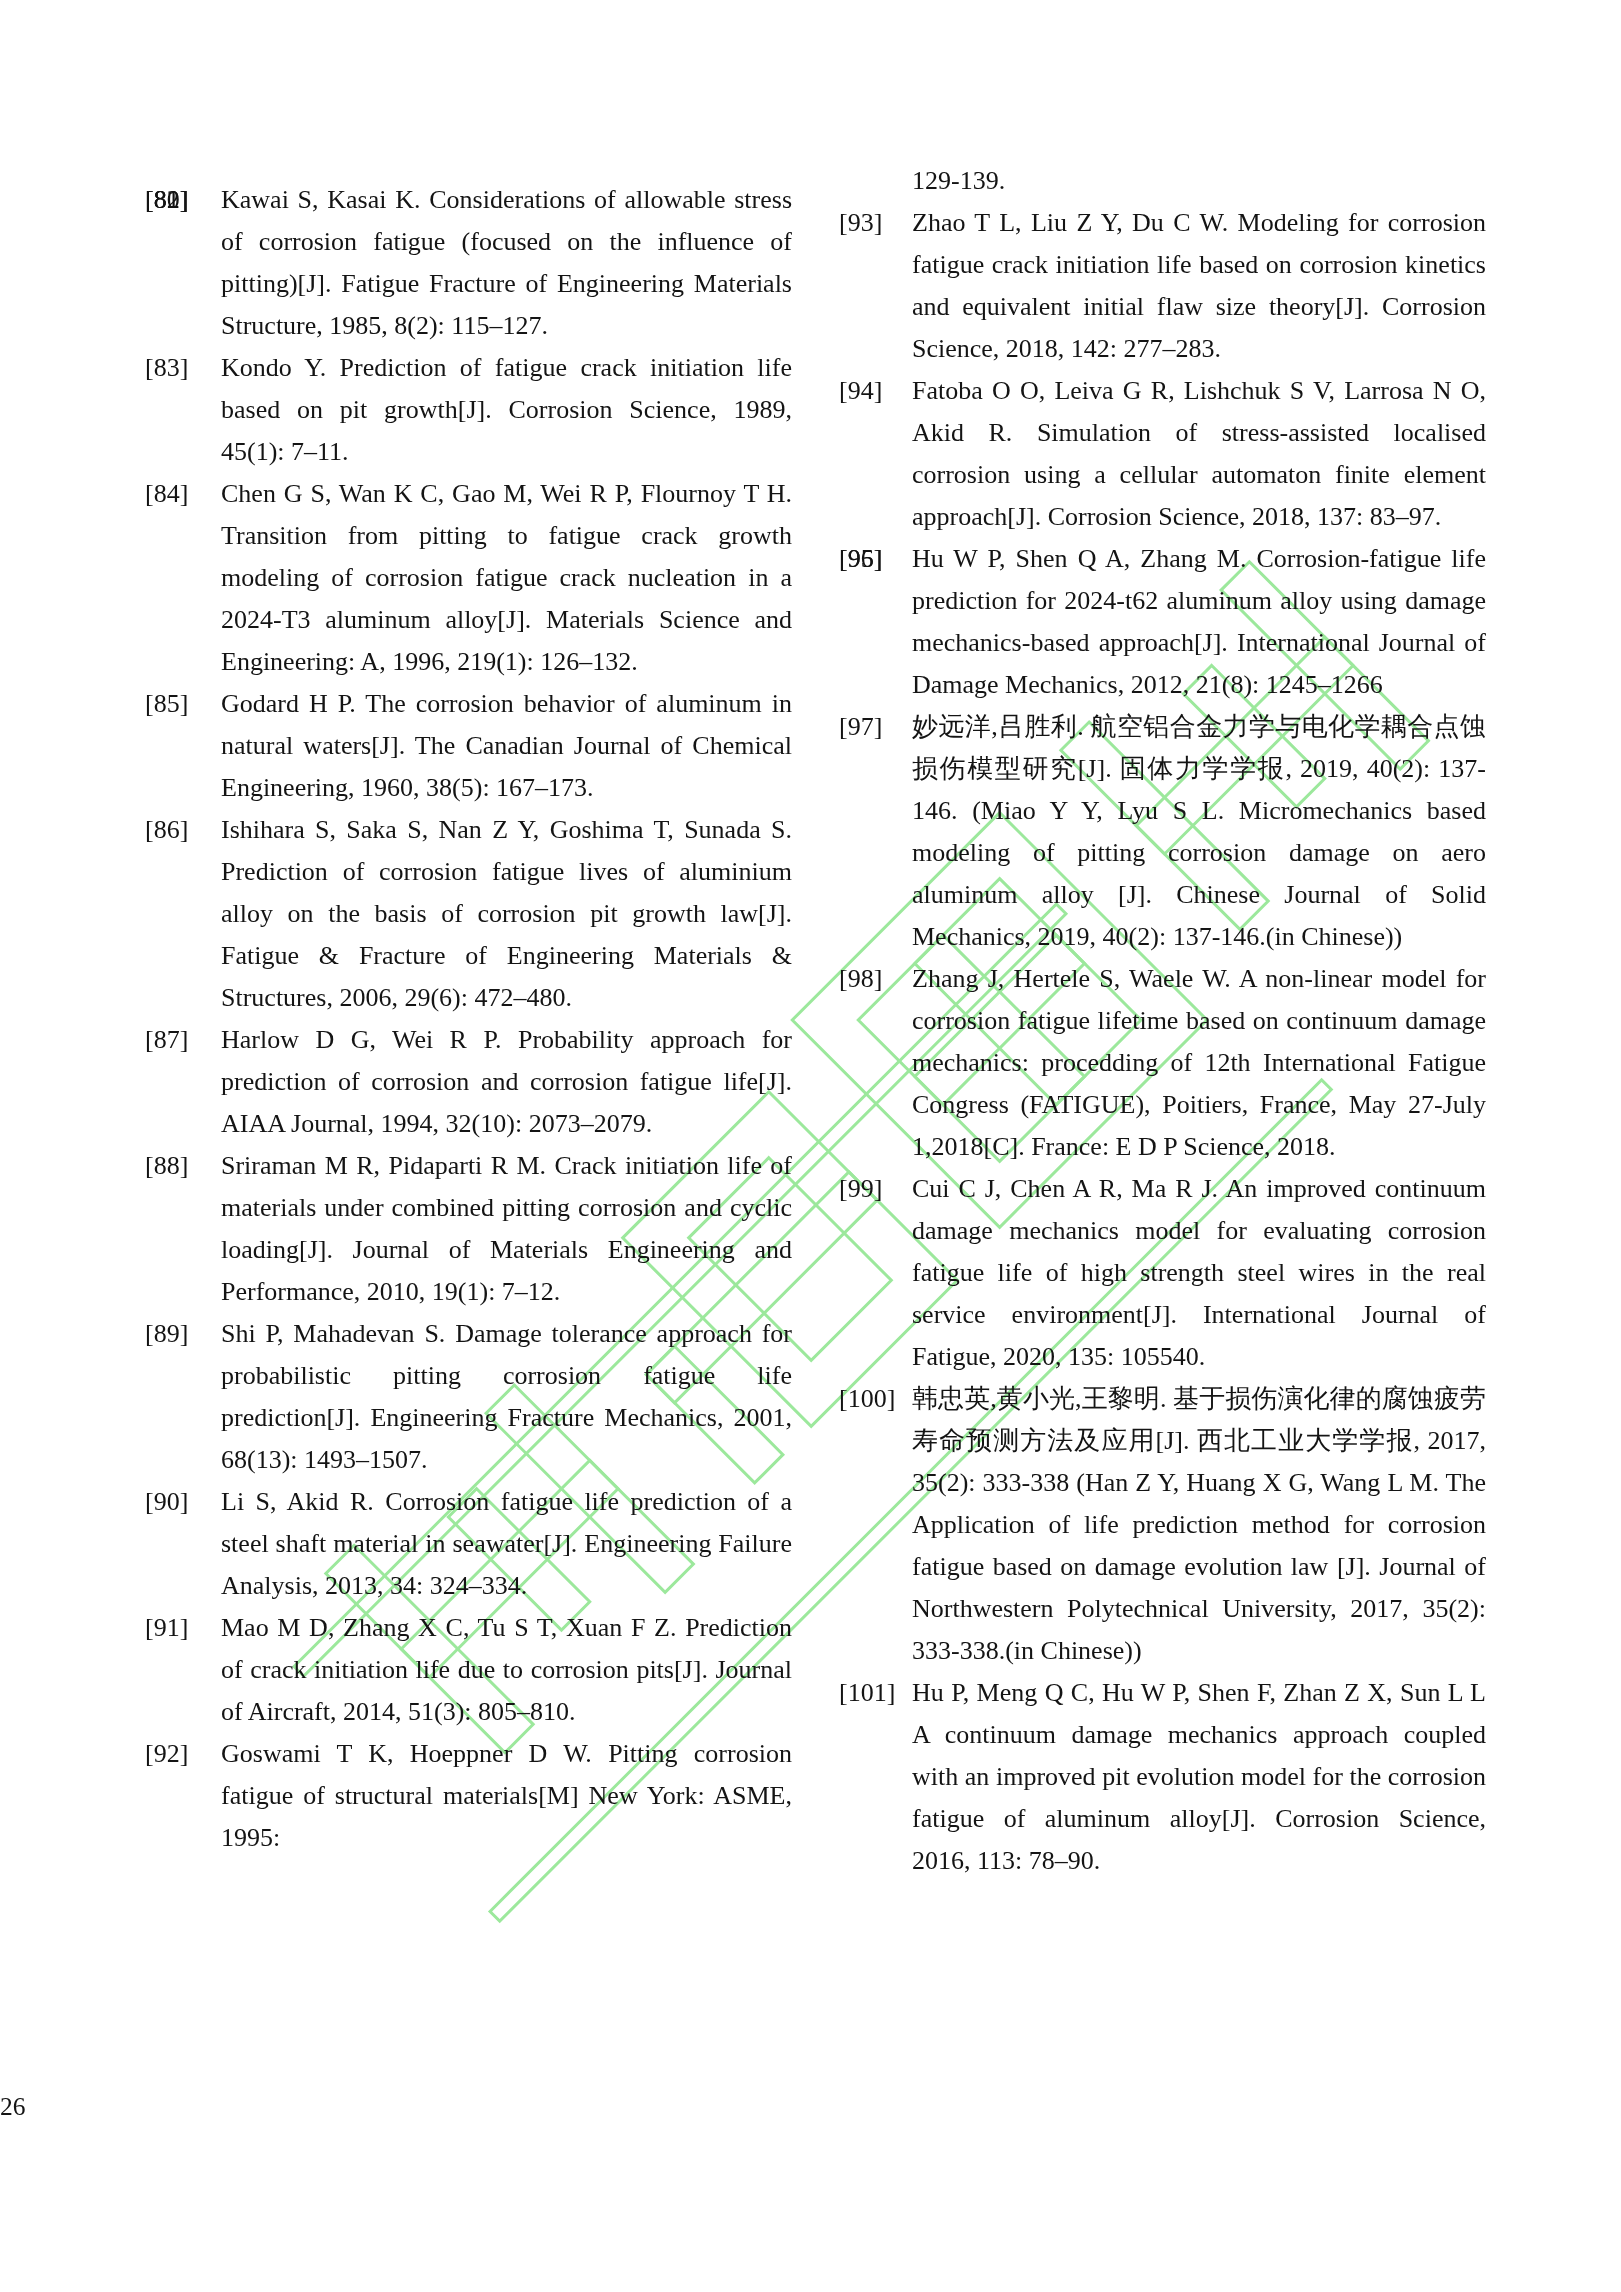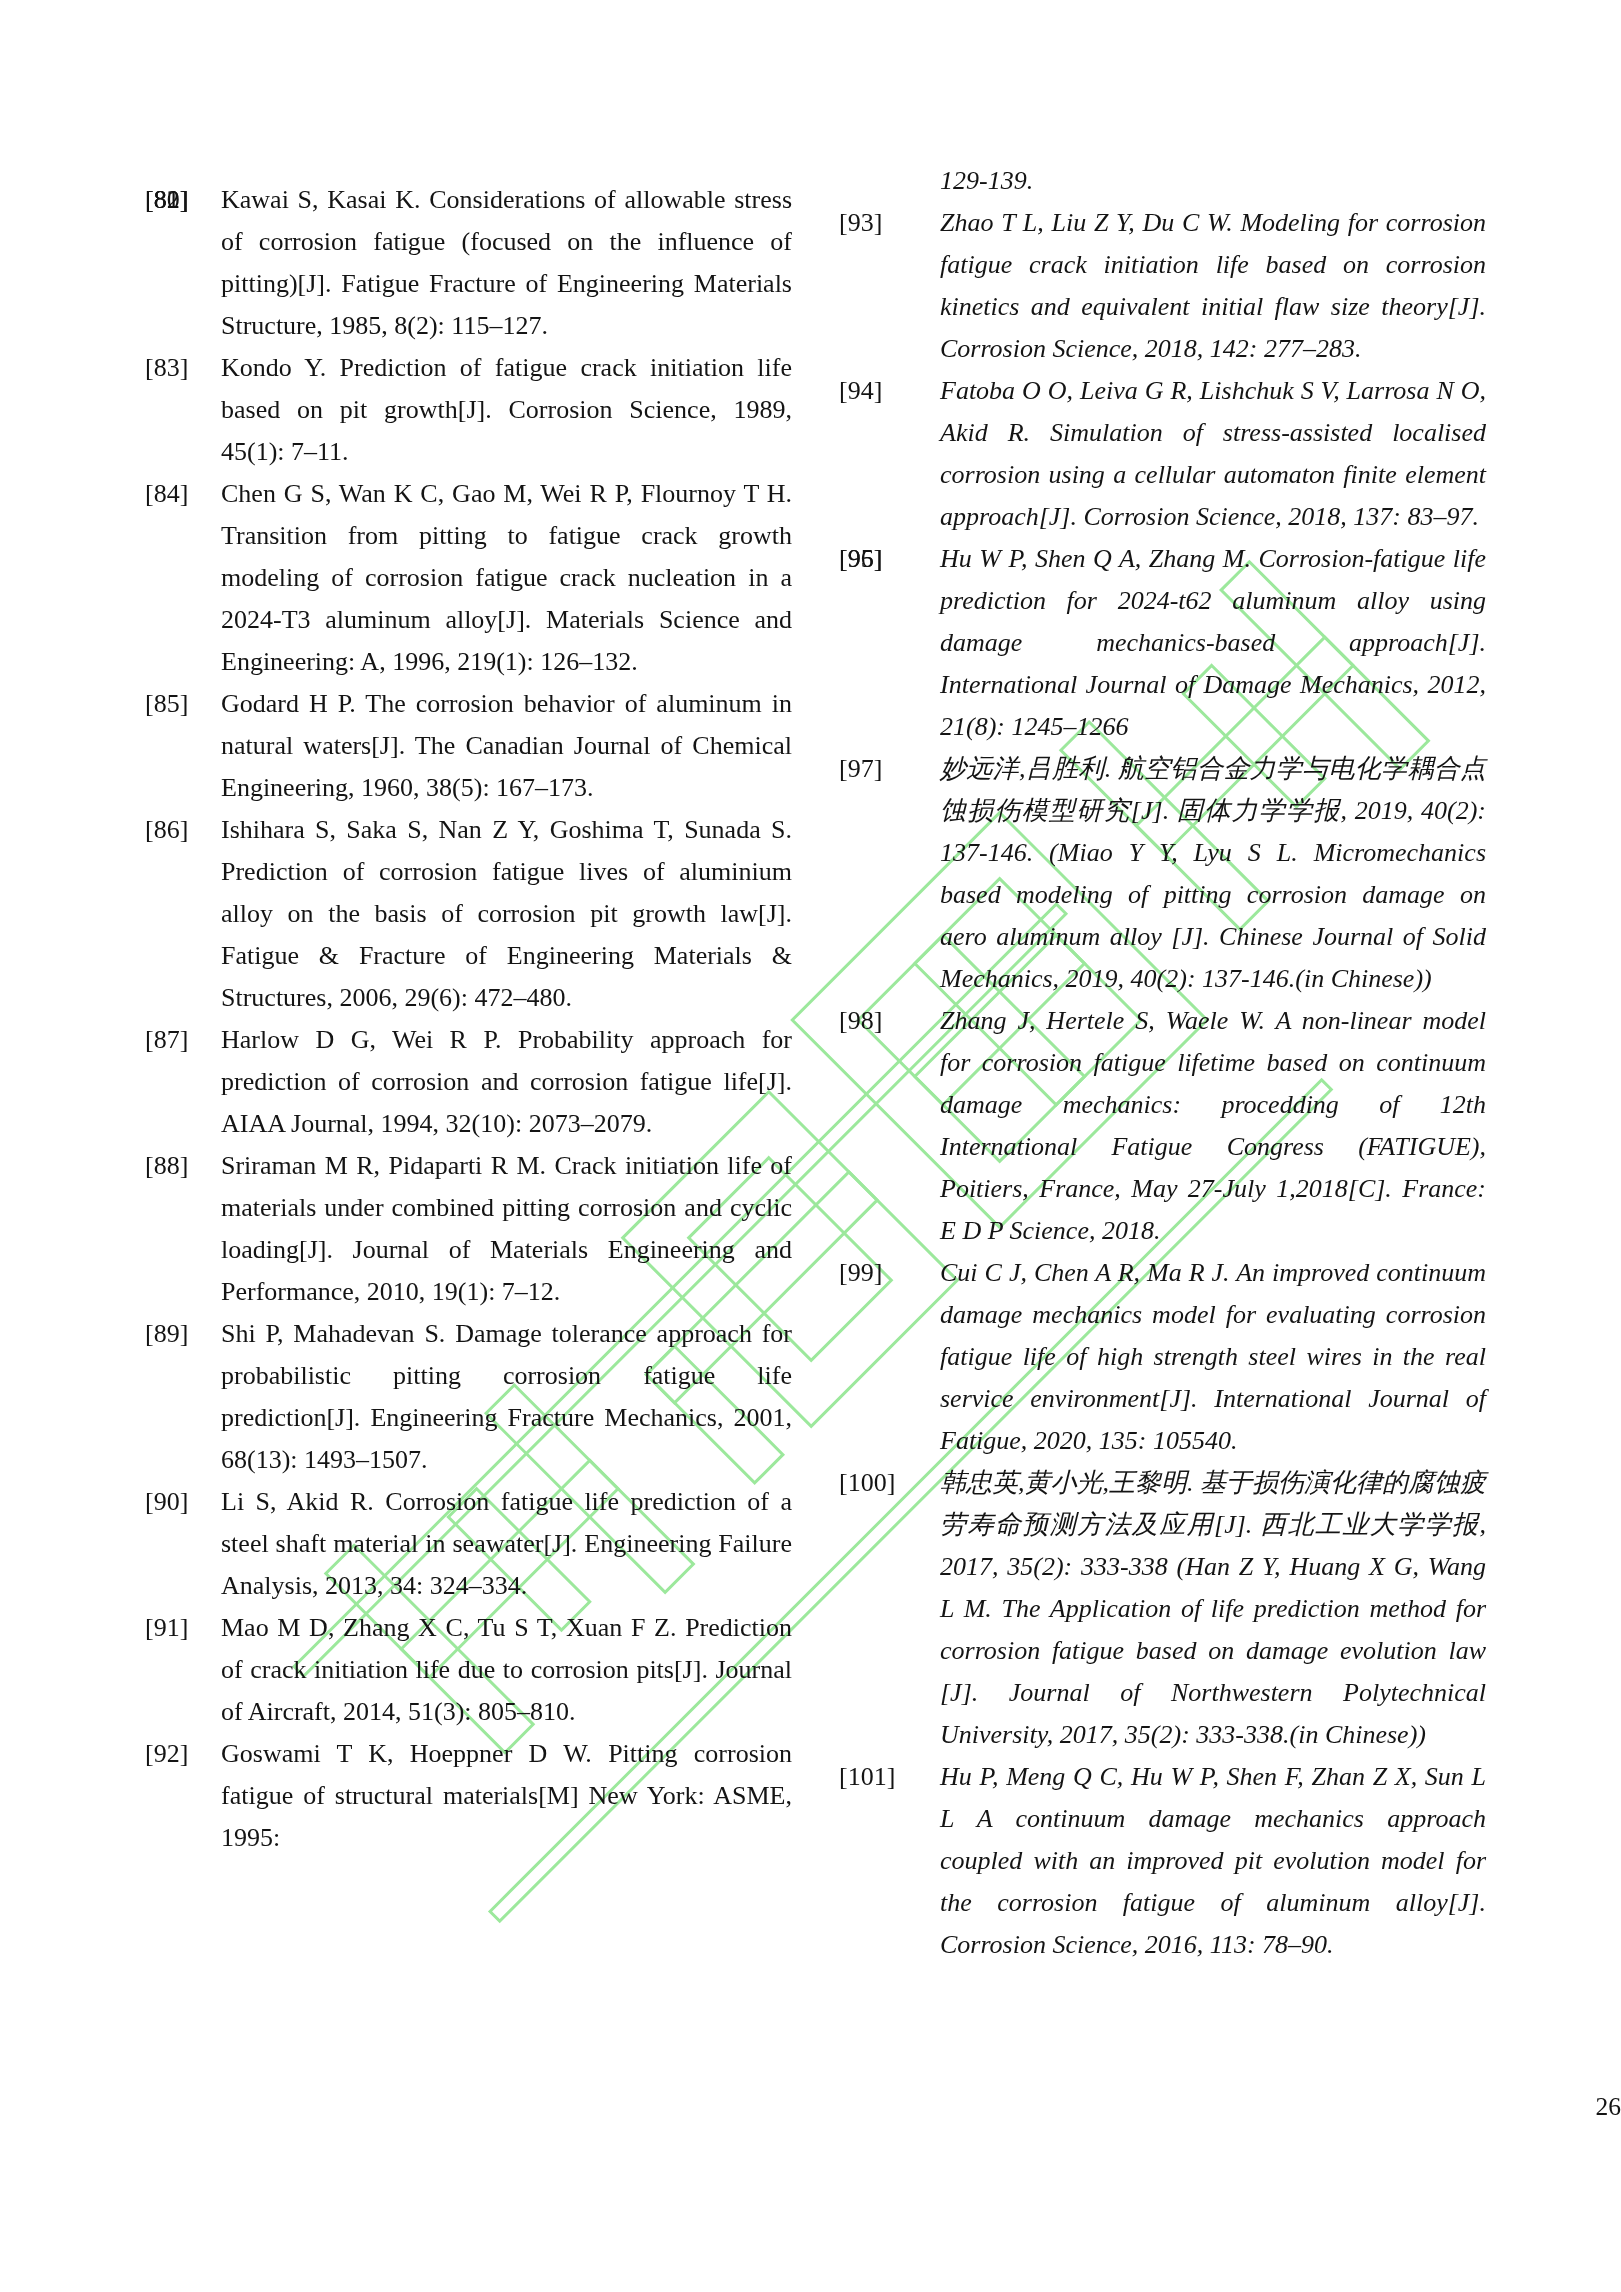--- a/index.html
+++ b/index.html
@@ -17,25 +17,25 @@
   }
   .col{
     position:absolute;top:160px;width:647px;z-index:1;
     font-size:26px;line-height:42px;
   }
   .col-left{left:145px;margin-top:19px;}
   .col-right{left:839px;}
   .ref{position:relative;}
   .ref .lbl{position:absolute;left:0;top:0;white-space:nowrap;}
   .col-left .body{margin-left:76px;}
-  .col-right .body{margin-left:101px;font-style:italic;}
+  .col-right .body{margin-left:73px;}
   .body{text-align:justify;}
   .page-number{
     position:absolute;left:0;right:0;top:2092px;
-    text-align:right;font-size:25.5px;z-index:1;
+    text-align:left;font-size:25.5px;z-index:1;
   }
 </style>
 </head>
 <body>
 
 <div class="page">
 
   <svg class="watermark" viewBox="0 0 1654 2339" xmlns="http://www.w3.org/2000/svg">
     <defs>
       <g id="wm-g1" fill="none" stroke="#9ce89c" stroke-width="3">

